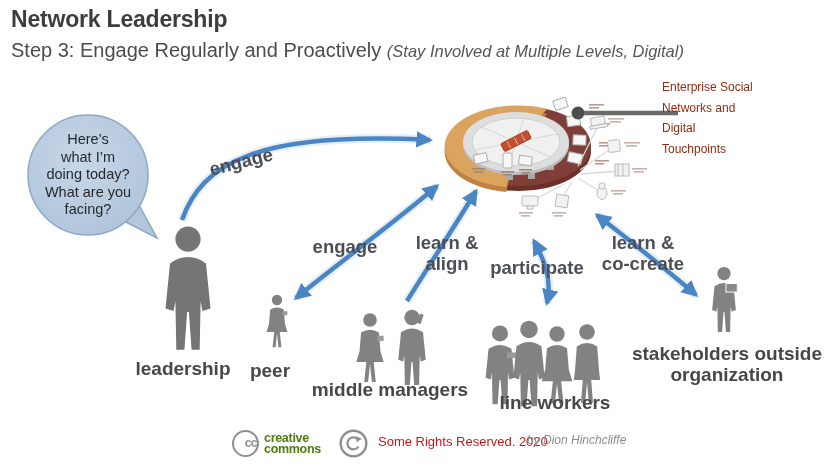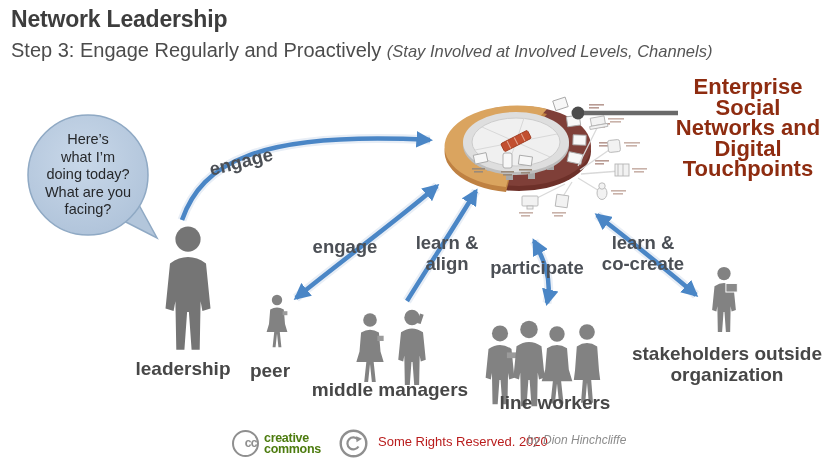--- a/index.html
+++ b/index.html
@@ -10,22 +10,22 @@
 
   .title { left:11px; top:6px; font-size:23px; font-weight:bold; color:#3d3d3d; letter-spacing:-0.2px; }
   .subtitle { left:11px; top:39px; font-size:20px; color:#4c4c4c; }
   .subtitle .note { font-size:16.5px; font-style:italic; color:#555; }
 
   svg.layer { position:absolute; left:0; top:0; }
 
   .bubble-text { left:38px; top:131px; width:100px; text-align:center; font-size:14.5px;
     line-height:17.5px; color:#26282b; }
 
-  .hub-label { left:662px; top:77px; width:172px; text-align:center; font-size:22px;
-    line-height:20.5px; font-weight:bold; color:#8e2c10; }
+  .hub-label { left:662px; top:77px; width:172px; text-align:left; font-size:12px;
+    line-height:20.5px; font-weight:normal; color:#8e2c10; }
 
   .arrow-label { font-weight:bold; color:#4b4f55; font-size:18.5px; text-align:center; line-height:21px; }
   .lbl-engage-1 { left:191px; top:151px; width:100px; transform:rotate(-14deg); }
   .lbl-engage-2 { left:300px; top:236px; width:90px; }
   .lbl-learn-align { left:402px; top:232px; width:90px; }
   .lbl-participate { left:482px; top:257px; width:110px; }
   .lbl-learn-cocreate { left:593px; top:232px; width:100px; }
 
   .actor-label { font-weight:bold; color:#474747; font-size:19px; text-align:center; line-height:21px; }
   .lbl-leadership { left:123px; top:358px; width:120px; }
@@ -44,21 +44,21 @@
   .footer-author { left:527px; top:433px; font-size:12px; font-style:italic; color:#8c8c8c; }
 </style>
 </head>
 <body>
 
 <div class="canvas">
 
   <div class="abs title">Network Leadership</div>
   <div class="abs subtitle">
     <span>Step 3: Engage Regularly and Proactively</span>
-    <span class="note">(Stay Involved at Involved Levels, Channels)</span>
+    <span class="note">(Stay Involved at Multiple Levels, Digital)</span>
   </div>
 
   <svg class="layer" width="840" height="468" viewBox="0 0 840 468">
     <defs>
       <radialGradient id="bubbleGrad" cx="45%" cy="38%" r="70%">
         <stop offset="0%" stop-color="#c9d8e9"></stop>
         <stop offset="100%" stop-color="#aec2d9"></stop>
       </radialGradient>
       <marker id="ah" viewBox="0 0 10 10" refX="8.2" refY="5" markerWidth="3.7" markerHeight="3.7" orient="auto-start-reverse">
         <path d="M0 0 L10 5 L0 10 Z" fill="#4a86c6"></path>

